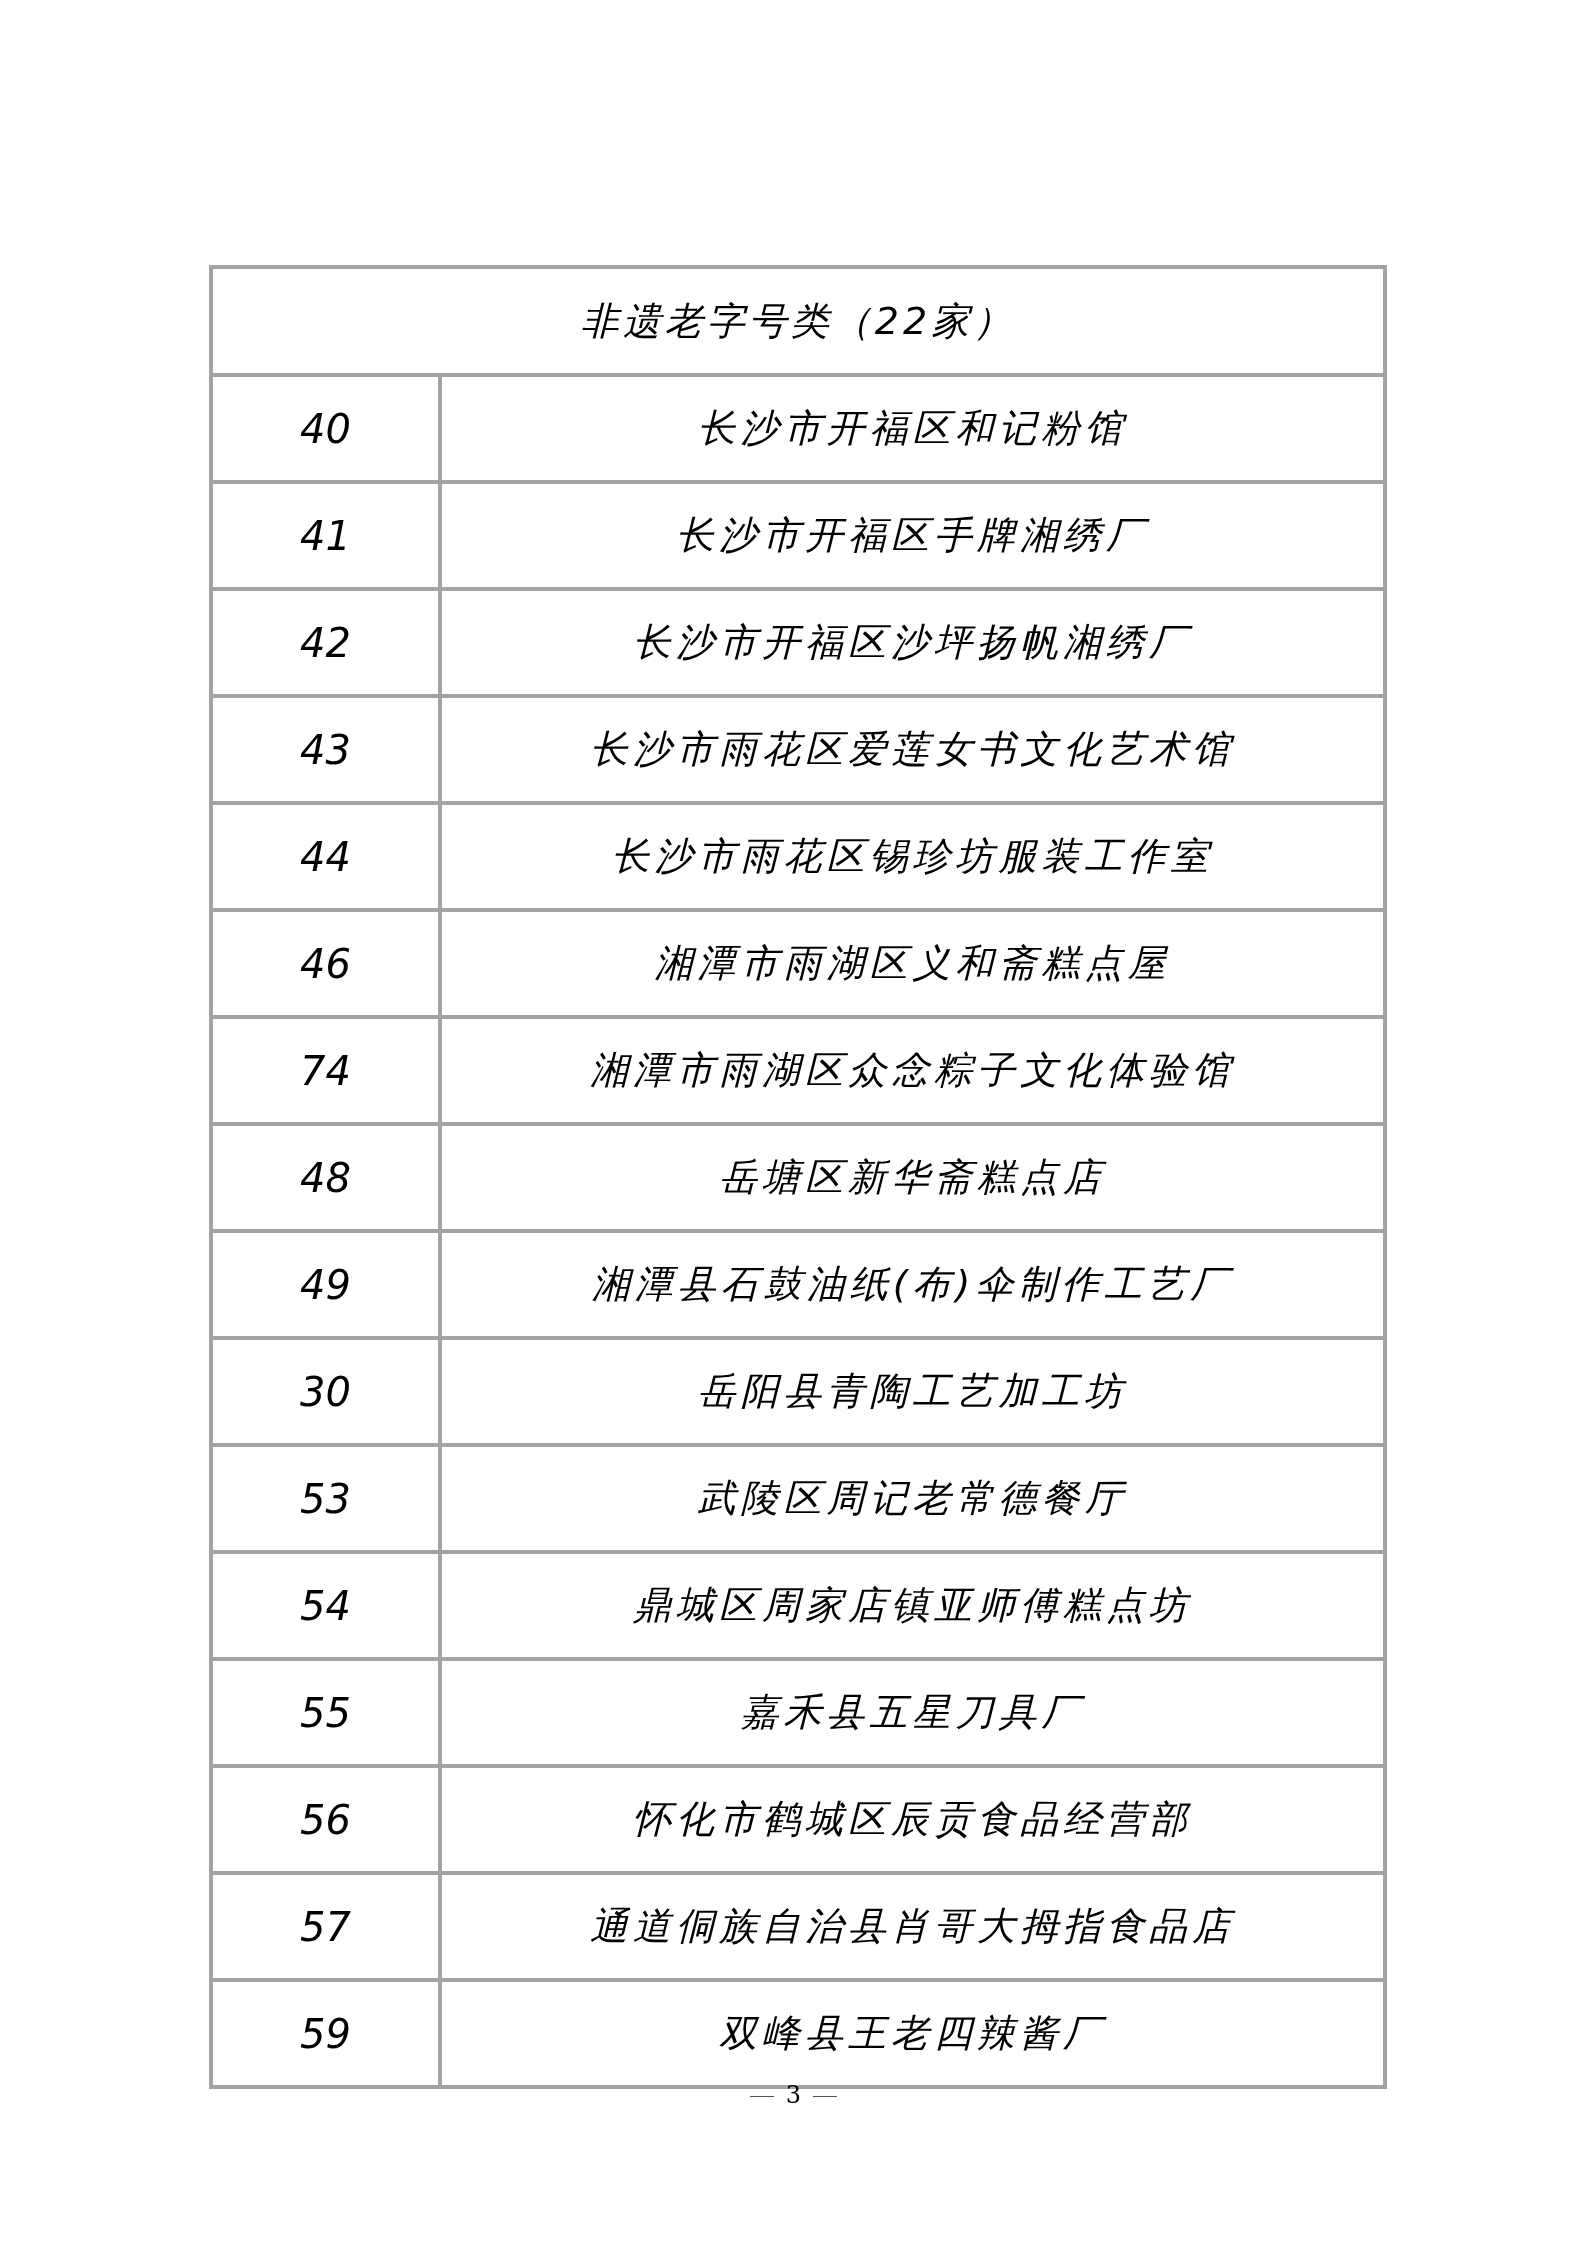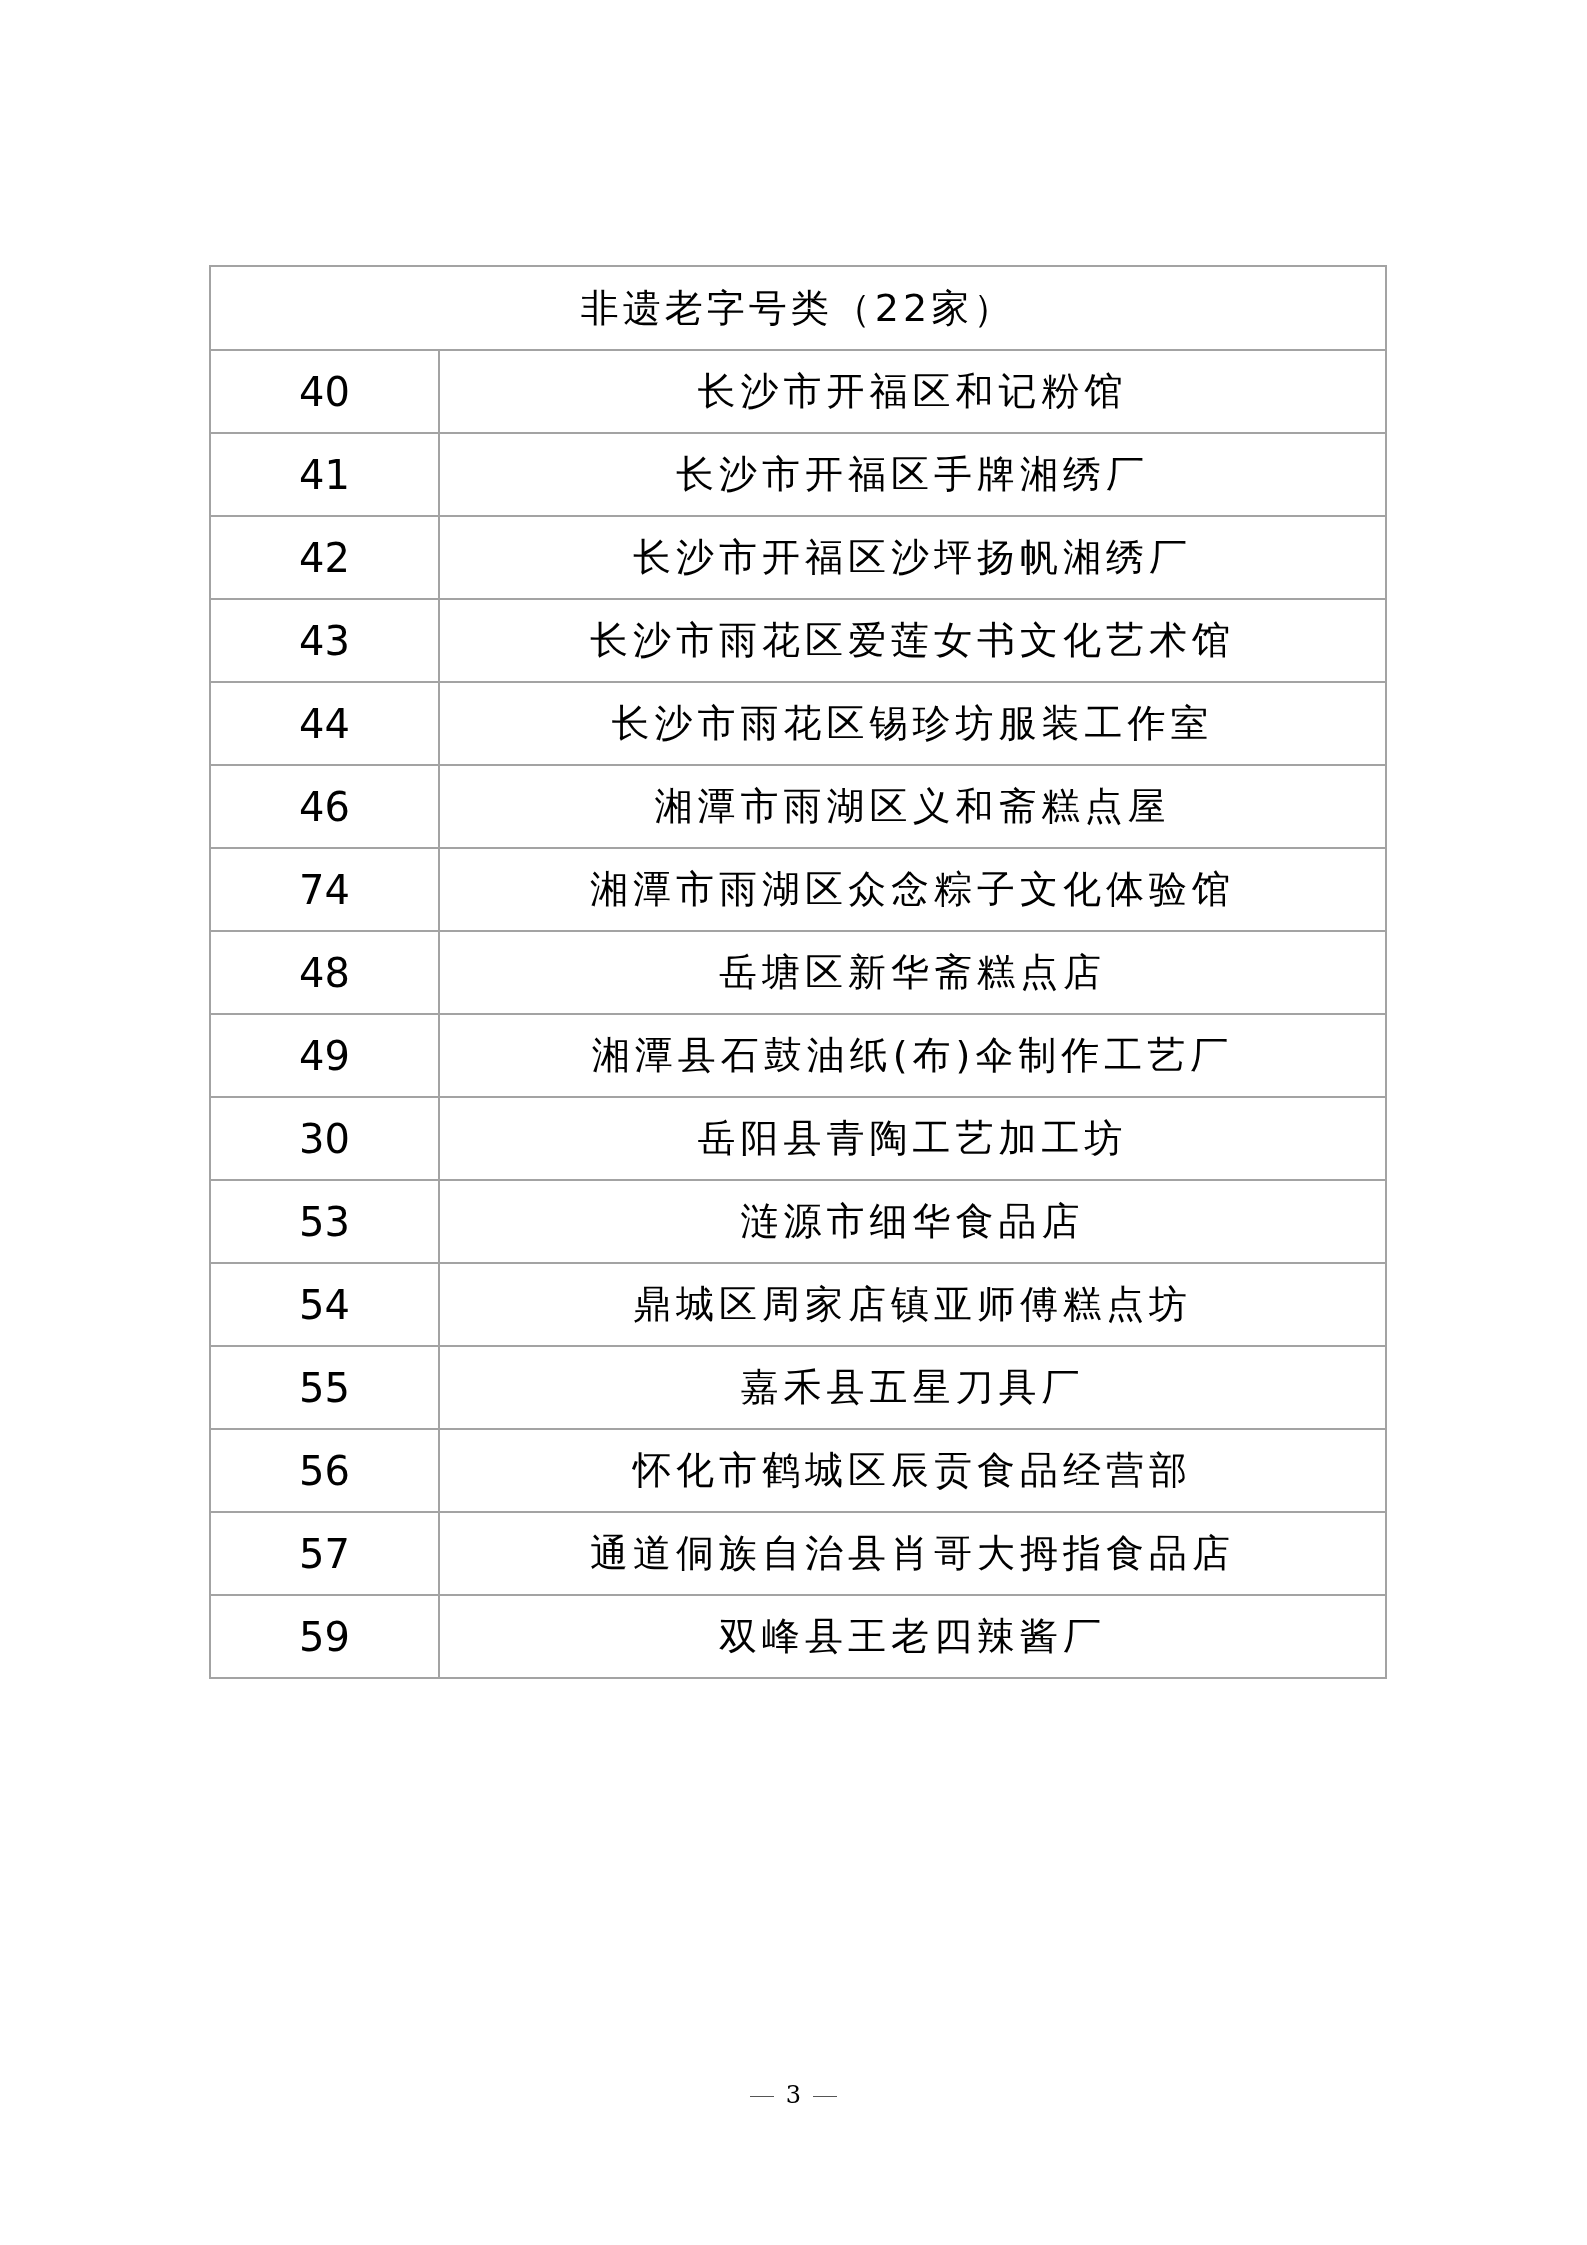--- a/index.html
+++ b/index.html
@@ -17,24 +17,25 @@
     }
     .doc-table {
       position: absolute;
       left: 209px;
       top: 265px;
       width: 1178px;
       border-collapse: collapse;
       table-layout: fixed;
     }
     .doc-table td, .doc-table th {
-      border: 2px solid #a3a3a3;
-      padding: 1px;
+      border: 4px solid #a3a3a3;
+      padding: 12px;
       text-align: center;
       vertical-align: middle;
+      font-style: italic;
     }
     .doc-table .hdr {
       height: 80px;
       font-weight: normal;
       font-size: 38px;
       letter-spacing: 4px;
     }
     .doc-table tr.row td {
       height: 79px;
     }
@@ -116,21 +117,21 @@
       <tr class="row">
         <td class="num-cell">49</td>
         <td class="name-cell">湘潭县石鼓油纸(布)伞制作工艺厂</td>
       </tr>
       <tr class="row">
         <td class="num-cell">30</td>
         <td class="name-cell">岳阳县青陶工艺加工坊</td>
       </tr>
       <tr class="row">
         <td class="num-cell">53</td>
-        <td class="name-cell">涟源市细华食品店</td>
+        <td class="name-cell">武陵区周记老常德餐厅</td>
       </tr>
       <tr class="row">
         <td class="num-cell">54</td>
         <td class="name-cell">鼎城区周家店镇亚师傅糕点坊</td>
       </tr>
       <tr class="row">
         <td class="num-cell">55</td>
         <td class="name-cell">嘉禾县五星刀具厂</td>
       </tr>
       <tr class="row">

